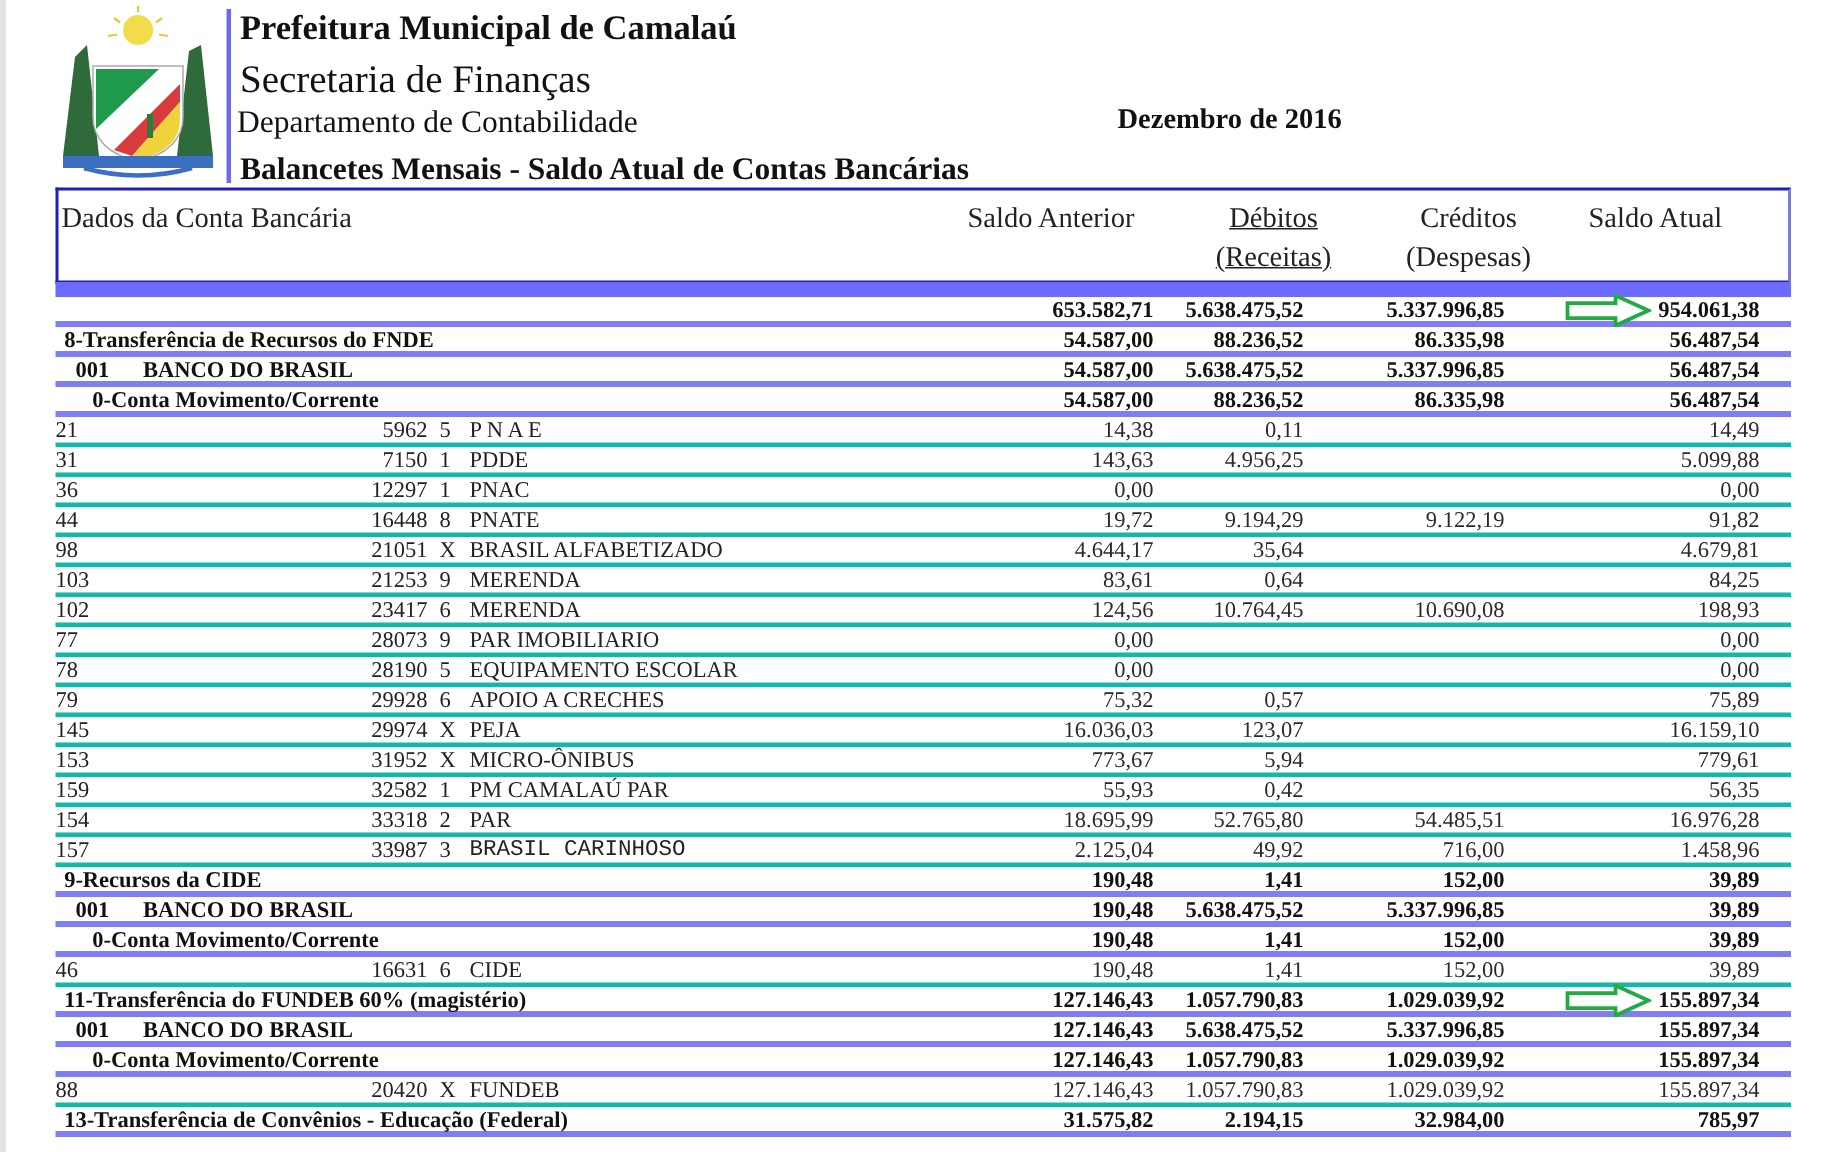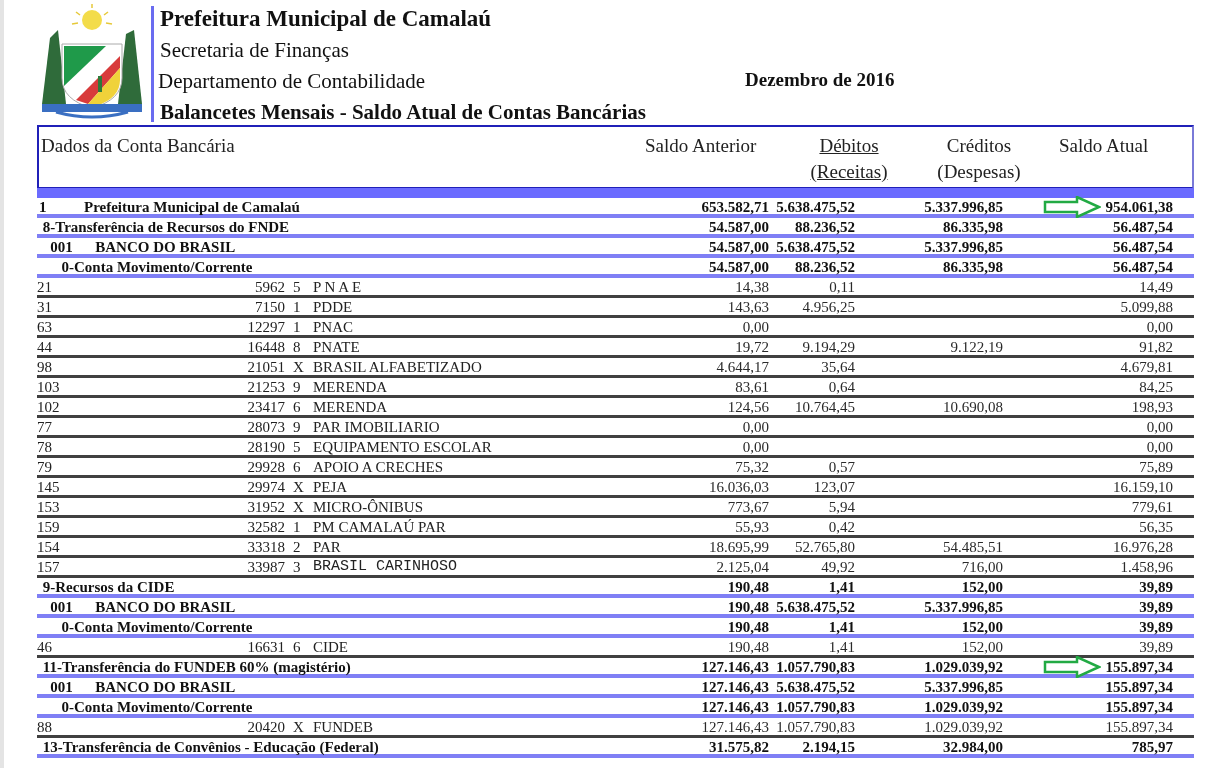--- a/index.html
+++ b/index.html
@@ -6,21 +6,21 @@
   body {
     width:1224px; height:768px; overflow:hidden; position:relative;
     background:#ffffff;
     font-family:"Liberation Serif", "DejaVu Serif", serif;
     color:#111;
   }
   .left-edge { position:absolute; left:0; top:0; width:4px; height:768px; background:#e4e4e4; }
   .logo { position:absolute; left:36px; top:4px; width:112px; height:116px; }
   .vbar { position:absolute; left:151px; top:6px; width:3px; height:116px; background:#6a6cf0; }
   .title { position:absolute; left:160px; top:6px; font-size:23px; font-weight:bold; }
-  .sub1 { position:absolute; left:160px; top:38px; font-size:21px; }
+  .sub1 { position:absolute; left:160px; top:38px; font-size:26px; }
   .sub2 { position:absolute; left:158px; top:69px; font-size:21px; }
   .period { position:absolute; left:745px; top:69px; font-size:19px; font-weight:bold; }
   .report { position:absolute; left:160px; top:100px; font-size:21px; font-weight:bold; }
 
   .header-box {
     position:absolute; left:37px; top:125px; width:1153px; height:60px;
     border:2px solid #2020b8; border-right-color:#7a7ad8; background:#fff;
   }
   .hdr { position:absolute; font-size:19px; line-height:26px; color:#222; }
   .h-dados { left:2px; top:6px; }
@@ -33,24 +33,24 @@
   .rows { position:absolute; left:37px; top:198px; width:1157px; }
   .row {
     position:relative; height:16px; border-bottom:4px solid #7f7ff5;
     font-size:15px; line-height:18px; white-space:nowrap;
   }
   .row.bold { font-weight:bold; }
   .row .c { position:absolute; top:0; }
   .row .label { left:2px; }
   .row .num { text-align:right; width:140px; }
   .n1 { left:592px; }
-  .n2 { left:678px; }
+  .n2 { left:692px; }
   .n3 { left:826px; }
   .n4 { left:996px; }
-  .row.detail { color:#222; border-bottom:3px solid #404040; height:17px; }
+  .row.detail { color:#222; border-bottom:3px solid #14b8a6; height:17px; }
   .row.detail .num { color:#2a2a2a; }
   .d-id { left:0px; }
   .d-conta { left:168px; width:80px; text-align:right; }
   .d-dv { left:256px; }
   .d-name { left:276px; }
   .arrow { position:absolute; width:58px; height:22px; }
 </style>
 </head>
 <body>
 
@@ -93,21 +93,20 @@
   <div class="hdr h-cred">
     <div>Créditos</div>
     <div>(Despesas)</div>
   </div>
   <div class="hdr h-atual">Saldo Atual</div>
 </div>
 <div class="header-band"></div>
 
 <div class="rows" id="rows">
     <div class="row bold">
-      <span class="c label" style="white-space: pre;">1          Prefeitura Municipal de Camalaú</span>
       <span class="c num n1" style="white-space: pre;">653.582,71</span>
       <span class="c num n2" style="white-space: pre;">5.638.475,52</span>
       <span class="c num n3" style="white-space: pre;">5.337.996,85</span>
       <span class="c num n4" style="white-space: pre;">954.061,38</span>
       <svg class="arrow" viewBox="0 0 58 22" style="left: 1006px; top: -2px;">
         <path d="M2 6 L34 6 L34 1 L56 11 L34 21 L34 16 L2 16 Z" fill="#ffffff" stroke="#22aa44" stroke-width="2.5"></path>
       </svg>
     </div>
     <div class="row bold">
       <span class="c label" style="white-space: pre;"> 8-Transferência de Recursos do FNDE</span>
@@ -144,21 +143,21 @@
       <span class="c d-id" style="white-space: pre;">31</span>
       <span class="c d-conta" style="white-space: pre;">7150</span>
       <span class="c d-dv" style="white-space: pre;">1</span>
       <span class="c d-name" style="white-space: pre;">PDDE</span>
       <span class="c num n1" style="white-space: pre;">143,63</span>
       <span class="c num n2" style="white-space: pre;">4.956,25</span>
       <span class="c num n3" style="white-space: pre;"></span>
       <span class="c num n4" style="white-space: pre;">5.099,88</span>
     </div>
     <div class="row detail">
-      <span class="c d-id" style="white-space: pre;">63</span>
+      <span class="c d-id" style="white-space: pre;">36</span>
       <span class="c d-conta" style="white-space: pre;">12297</span>
       <span class="c d-dv" style="white-space: pre;">1</span>
       <span class="c d-name" style="white-space: pre;">PNAC</span>
       <span class="c num n1" style="white-space: pre;">0,00</span>
       <span class="c num n2" style="white-space: pre;"></span>
       <span class="c num n3" style="white-space: pre;"></span>
       <span class="c num n4" style="white-space: pre;">0,00</span>
     </div>
     <div class="row detail">
       <span class="c d-id" style="white-space: pre;">44</span>

